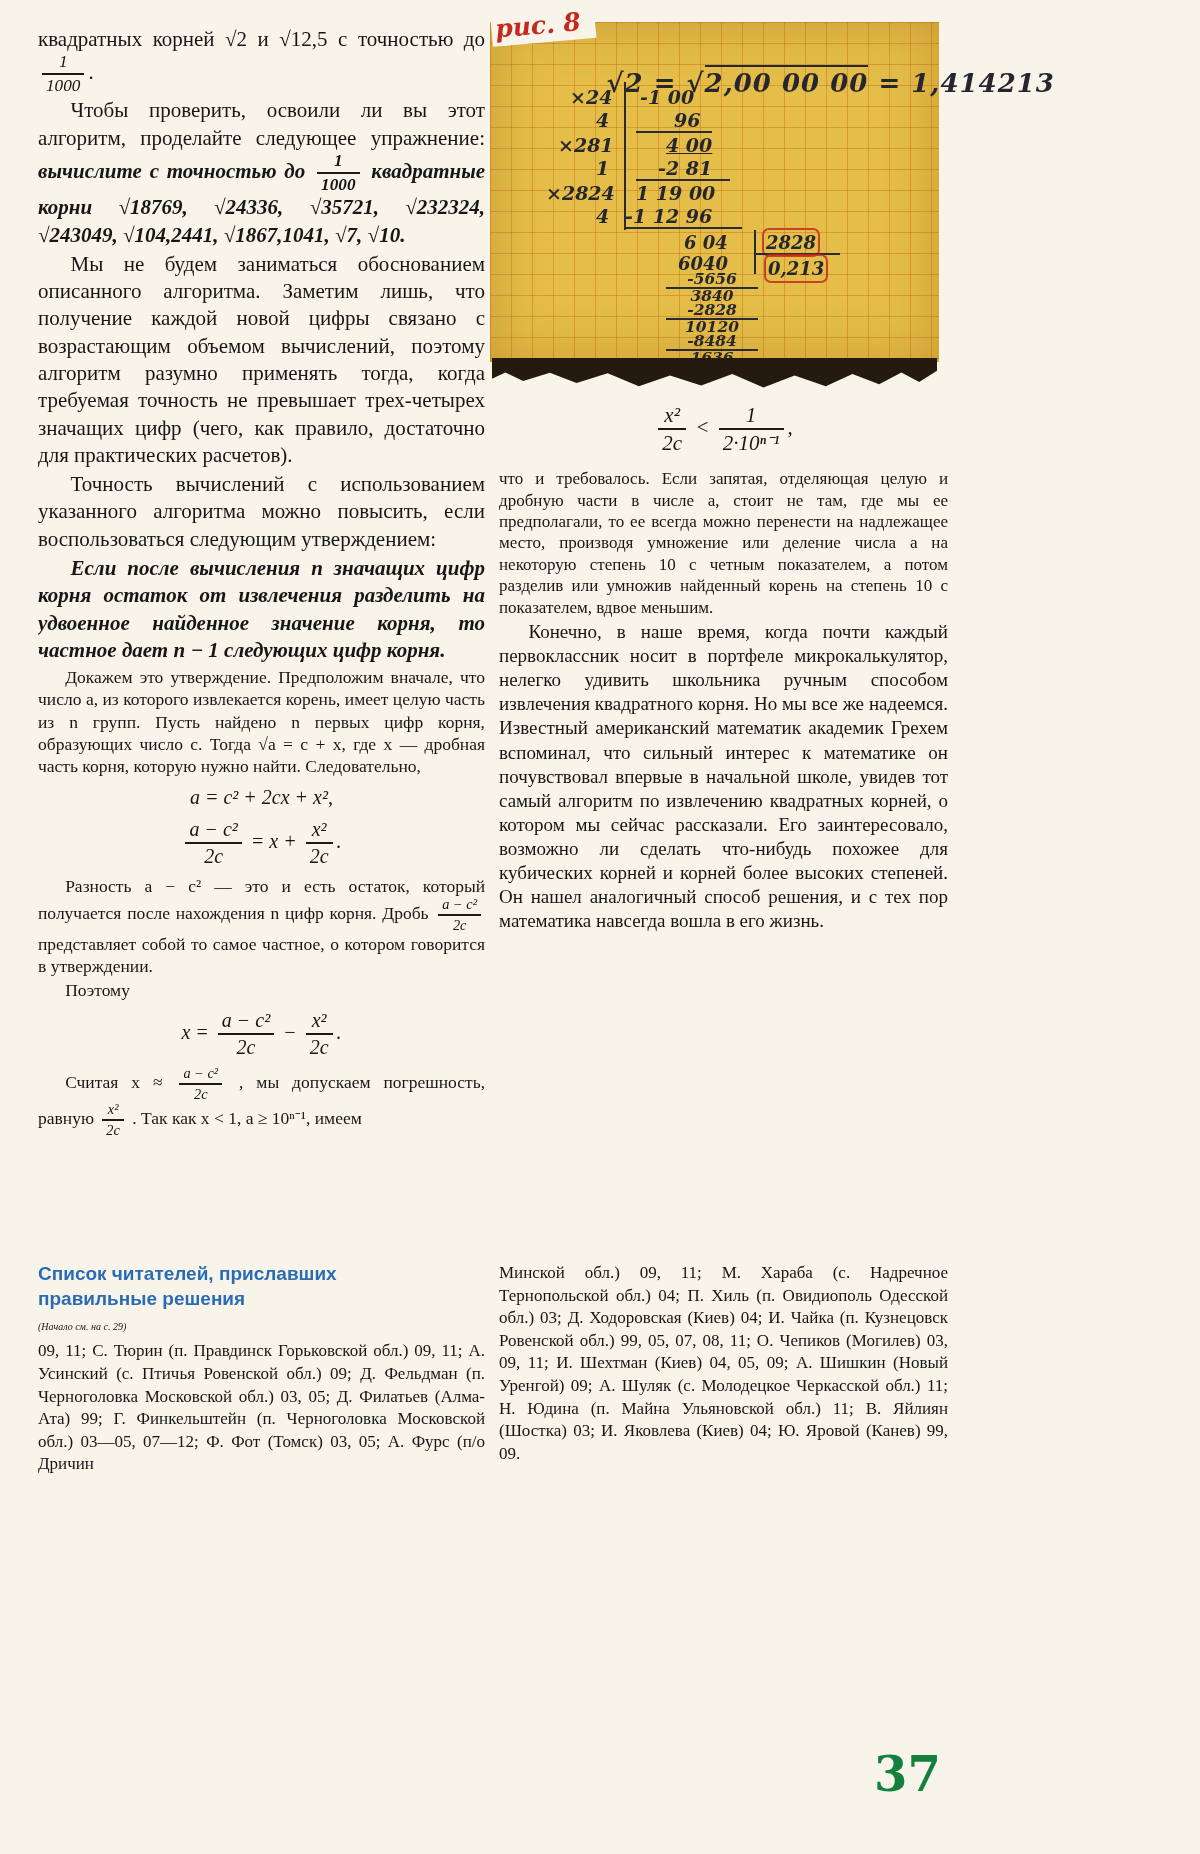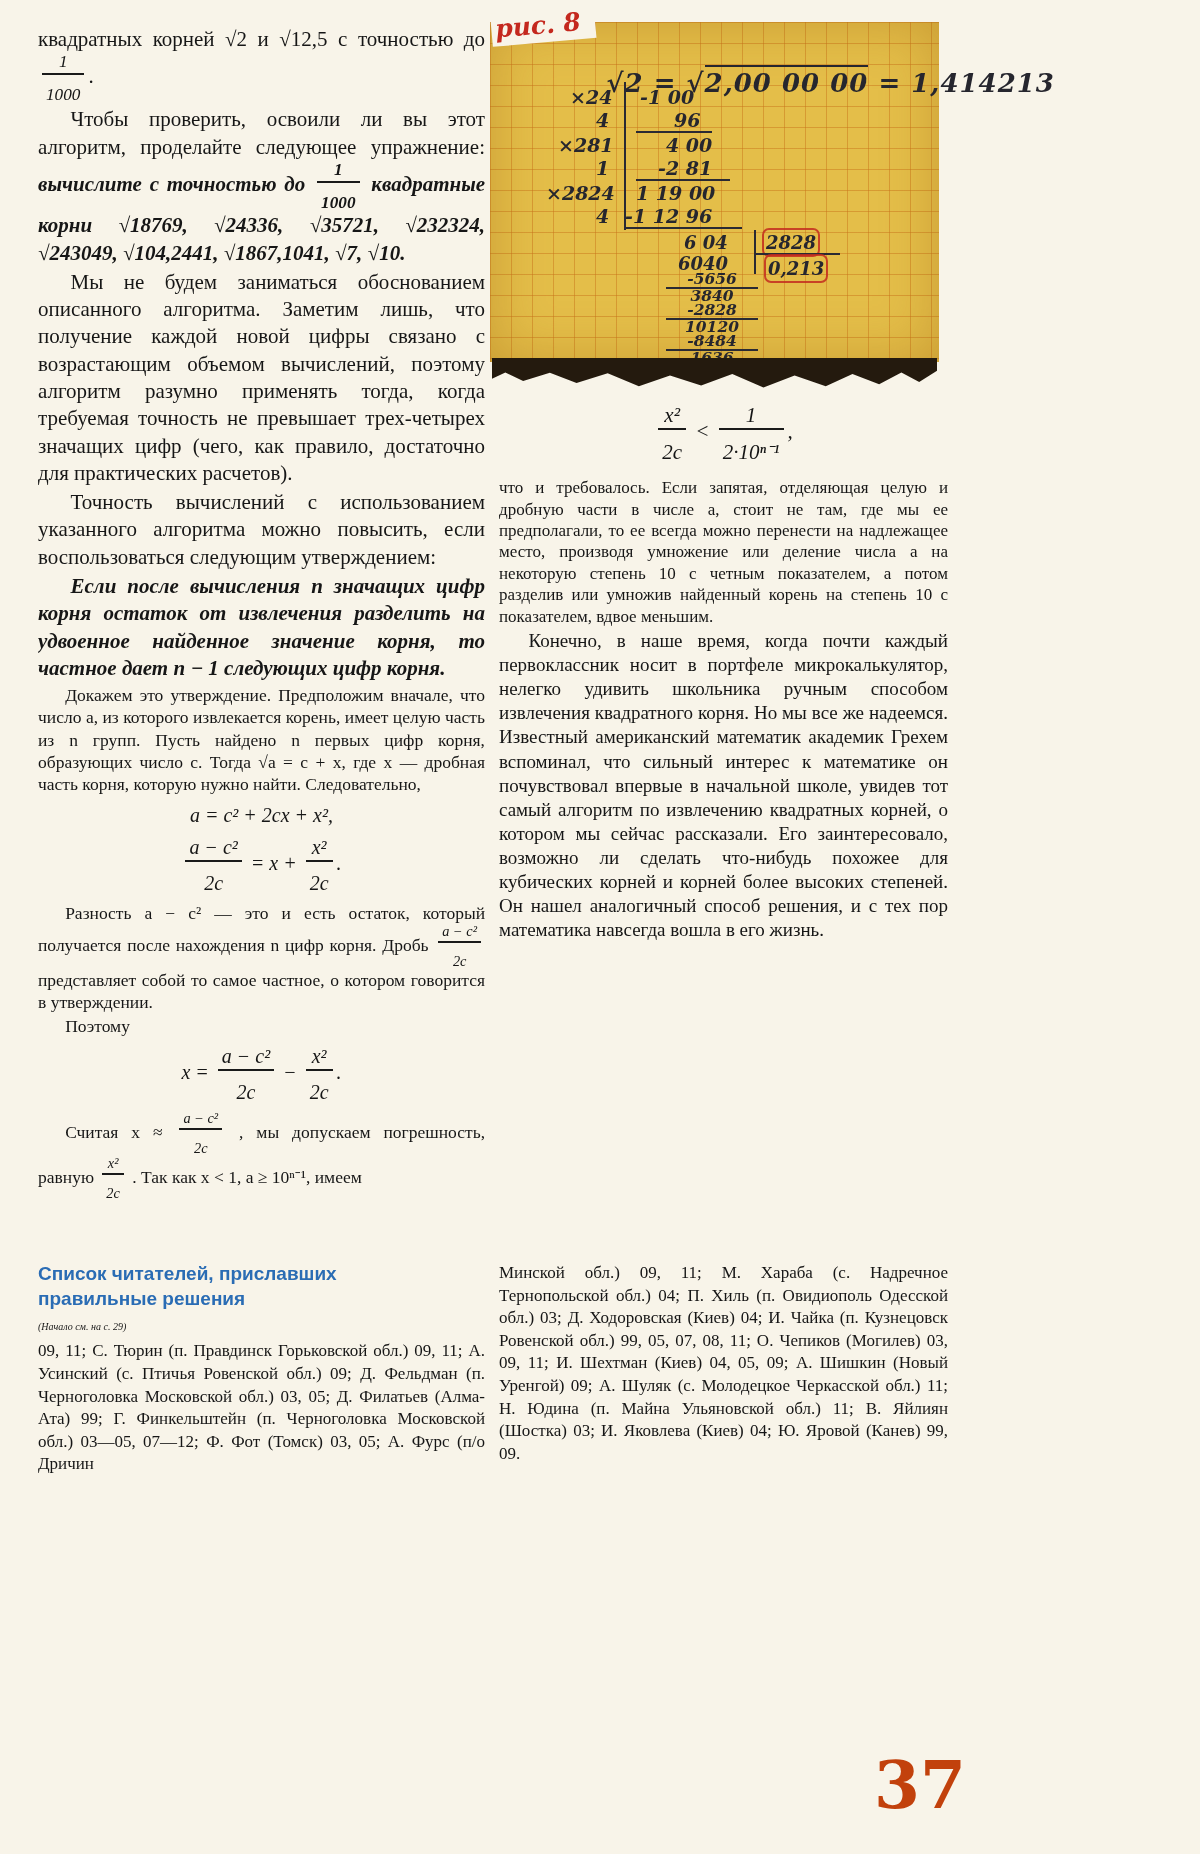--- a/index.html
+++ b/index.html
@@ -21,21 +21,21 @@
   .exercise { font-style: italic; font-weight: bold; }
   .small { font-size: 17.5px; line-height: 1.27; }
   .col-right .small { font-size: 17px; line-height: 1.26; }
 
   .formula { text-align: center; text-indent: 0 !important; font-style: italic; margin: 10px 0; font-size: 21px; }
   .small .formula { font-size: 20px; margin: 8px 0; }
   .formula-main { margin: 6px 0 14px; }
 
   .frac { display: inline-block; vertical-align: middle; text-align: center; line-height: 1.05; margin: 0 4px; text-indent: 0; font-style: italic; }
   .frac .fnum { display: block; padding: 0 4px 2px; border-bottom: 2px solid #1a1a1a; }
-  .frac .fden { display: block; padding: 11px 4px 0; }
+  .frac .fden { display: block; padding: 2px 4px 0; }
   .frac.inline { font-size: 0.82em; }
 
   
   .readers-left  { position: absolute; left: 38px;  top: 1262px; width: 447px; }
   .readers-right { position: absolute; left: 499px; top: 1262px; width: 449px; }
   .readers-heading { font-family: "Liberation Sans", sans-serif; font-weight: bold; color: #2a6cb4; font-size: 19px; line-height: 1.3; width: 340px; }
   .readers-note { font-style: italic; font-size: 10px; margin: 10px 0 8px; }
   .readers-text { font-size: 17px; line-height: 1.33; text-align: justify; hyphens: auto; }
 
   
@@ -65,22 +65,22 @@
   .hw-div  { font-size: 18px; }
   .vline { position: absolute; border-left: 2px solid #2a2a33; }
   .hline { position: absolute; border-top: 2px solid #2a2a33; }
   .red-mark { outline: 2px solid rgba(195,45,30,.85); outline-offset: 2px; border-radius: 3px; }
   .div-rows { position: absolute; left: 176px; top: 250px; width: 92px; text-align: center;
     font-family: "DejaVu Serif", serif; font-style: italic; font-weight: bold; color: #26262e;
     font-size: 15.5px; line-height: 14.5px; }
   .div-rows div.ruled { border-bottom: 2px solid #2a2a33; }
 
   
-  .page-number { position: absolute; left: 874px; top: 1746px; font-size: 66px; font-weight: bold;
-    font-family: "DejaVu Serif", serif; color: #c2410c; }
+  .page-number { position: absolute; left: 874px; top: 1746px; font-size: 48px; font-weight: bold;
+    font-family: "DejaVu Serif", serif; color: #15803d; }
 </style>
 </head>
 <body>
 
 <div class="page">
 
   <div class="figure">
     <div class="fig-paper">
       <div class="hw hw-eq">
         <span>√2 = √</span><span class="ovl">2,00 00 00</span><span> = 1,414213</span>
@@ -89,21 +89,21 @@
       <div class="vline" style="left:134px;top:60px;height:148px;"></div>
 
       <span class="hw hw-step" style="left:80px;top:64px;">×24</span>
       <span class="hw hw-step" style="left:106px;top:87px;">4</span>
       <span class="hw hw-step" style="left:150px;top:64px;">-1 00</span>
       <span class="hw hw-step" style="left:184px;top:87px;">96</span>
       <div class="hline" style="left:146px;top:109px;width:76px;"></div>
 
       <span class="hw hw-step" style="left:68px;top:112px;">×281</span>
       <span class="hw hw-step" style="left:106px;top:135px;">1</span>
-      <span class="hw hw-step" style="left:176px;top:112px;">4 00</span>
+      <span class="hw hw-step" style="left:176px;top:112px;text-decoration:underline;">4 00</span>
       <span class="hw hw-step" style="left:168px;top:135px;">-2 81</span>
       <div class="hline" style="left:146px;top:157px;width:94px;"></div>
 
       <span class="hw hw-step" style="left:56px;top:160px;">×2824</span>
       <span class="hw hw-step" style="left:106px;top:183px;">4</span>
       <span class="hw hw-step" style="left:146px;top:160px;">1 19 00</span>
       <span class="hw hw-step" style="left:135px;top:183px;">-1 12 96</span>
       <div class="hline" style="left:134px;top:205px;width:118px;"></div>
 
       <span class="hw hw-div" style="left:194px;top:210px;">6 04</span>

